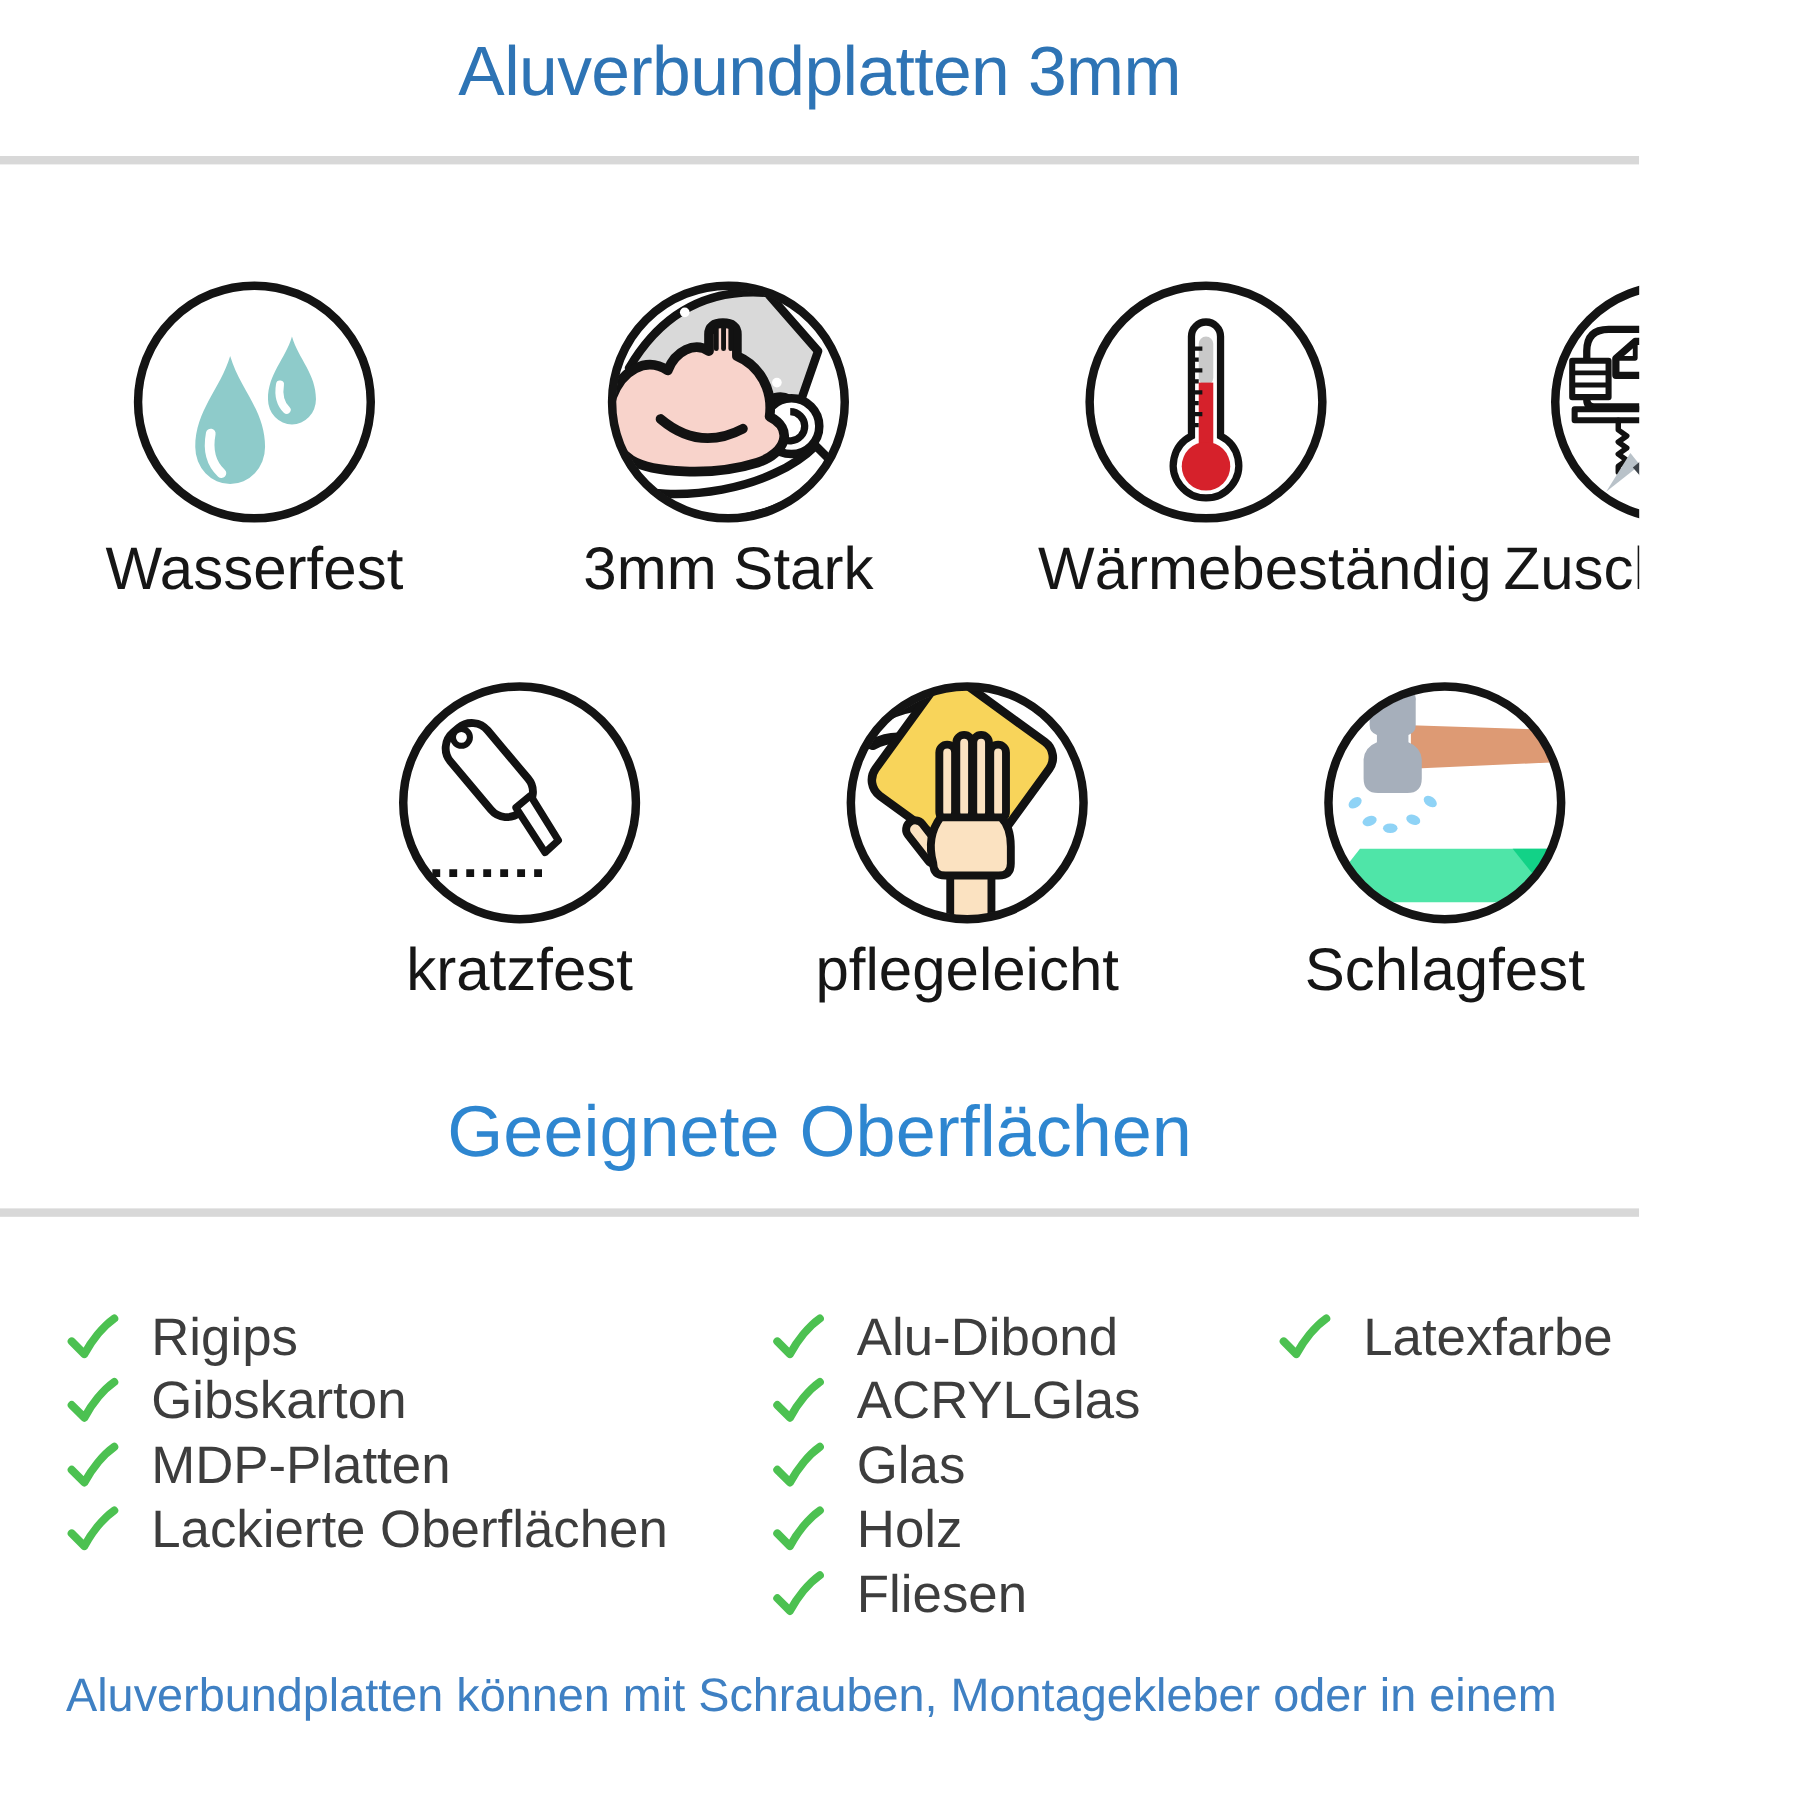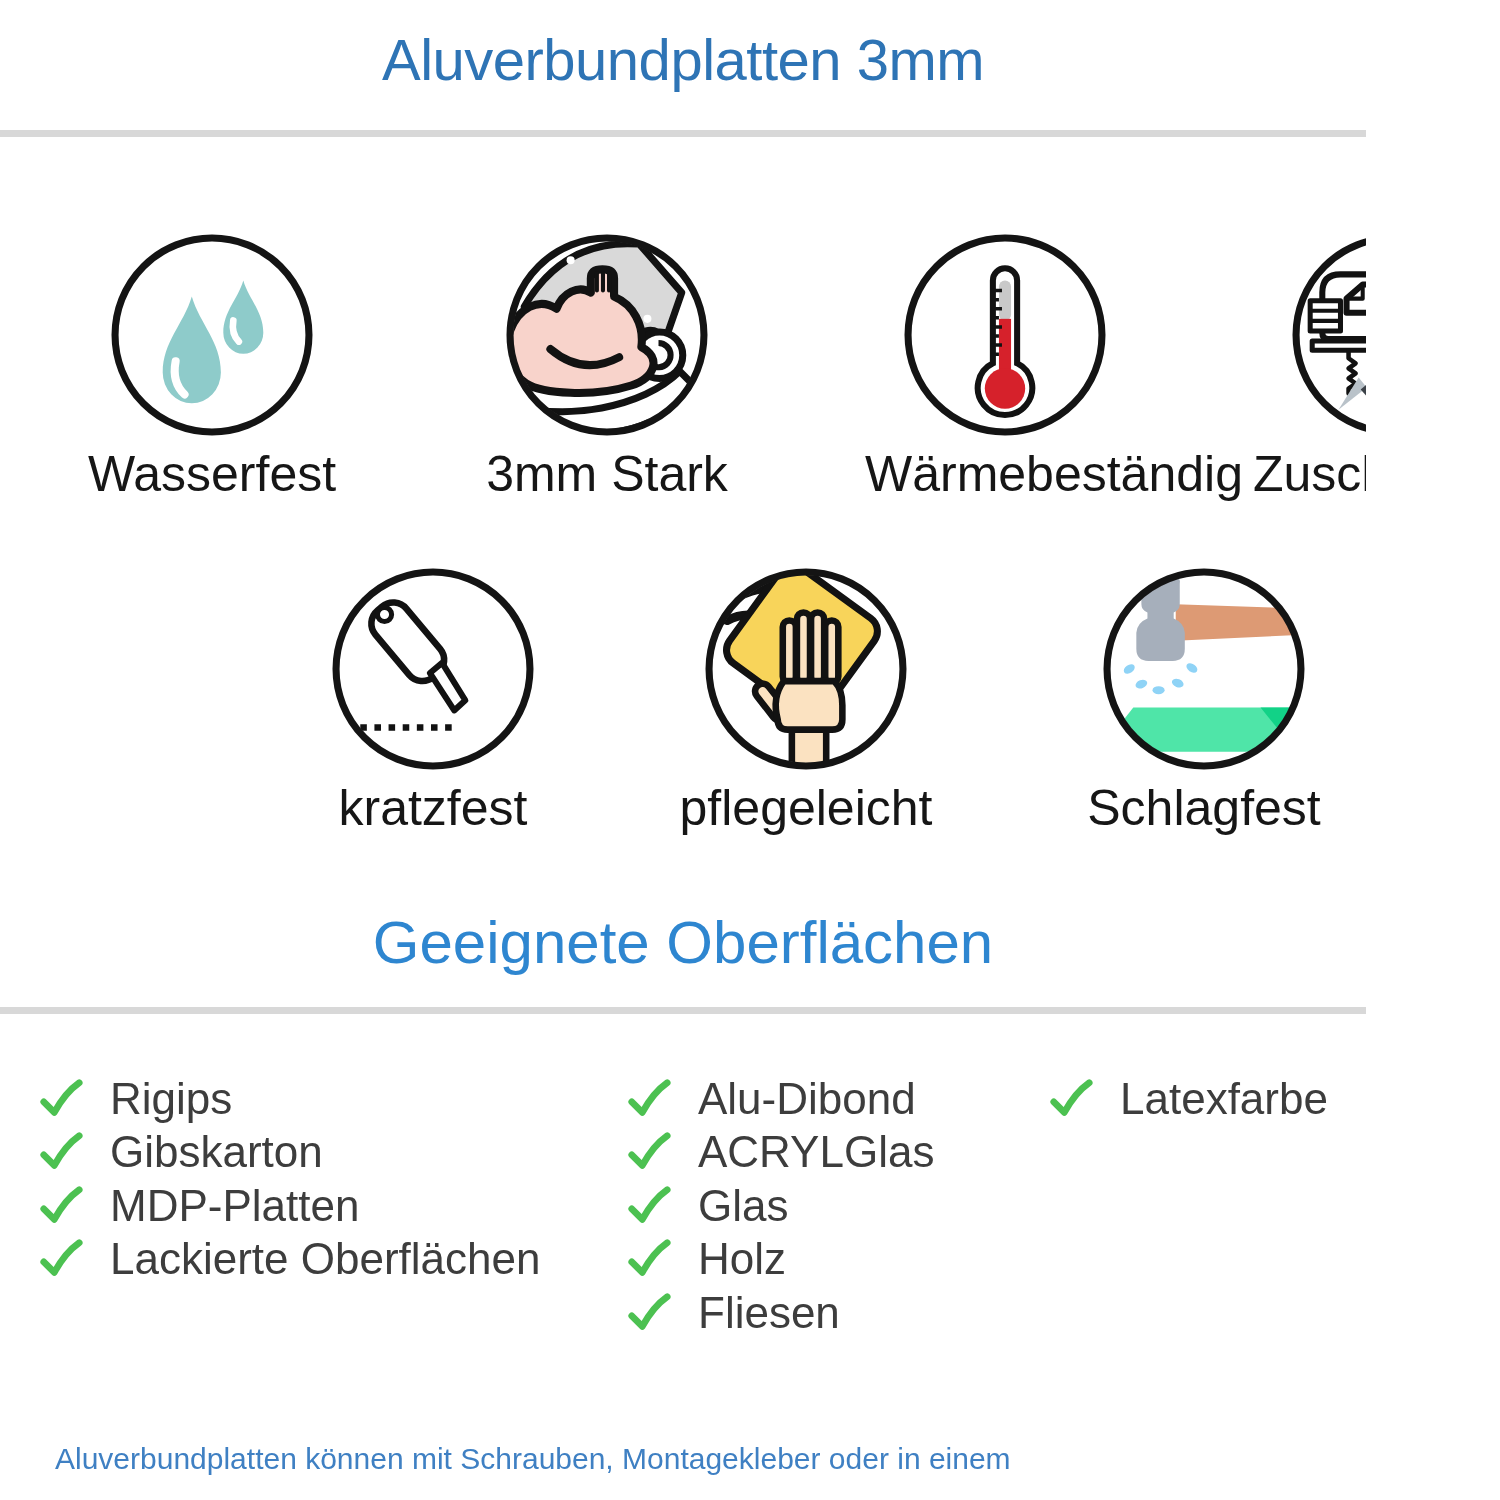--- a/index.html
+++ b/index.html
@@ -17,27 +17,27 @@
   .divider{position:absolute;left:0;width:100%;height:7px;background:var(--divider-gray);}
   .d1{top:130px;} .d2{top:1007px;}
 
   .feature{position:absolute;width:280px;text-align:center;}
   .feature .badge{display:block;margin:0 auto;width:202px;height:202px;}
   .flabel{margin-top:15px;font-size:50px;line-height:46px;color:var(--label-dark);white-space:nowrap;}
 
   .f1{left:32px;top:218px;} .f2{left:427px;top:218px;} .f3{left:825px;top:218px;} .f4{left:1213px;top:218px;}
   .f5{left:253px;top:552px;} .f6{left:626px;top:552px;} .f7{left:1024px;top:552px;}
 
-  ul.col{list-style:none;margin:0;padding:0;position:absolute;top:1072px;}
+  ul.col{list-style:none;margin:16px;padding:0;position:absolute;top:1072px;}
   .c1{left:38px;} .c2{left:626px;} .c3{left:1048px;}
   ul.col li{display:flex;align-items:center;height:53.5px;font-size:44px;color:var(--text-dark);white-space:nowrap;}
   .check{width:46px;height:46px;margin-right:26px;flex:none;color:var(--check-green);}
 
-  .footer{position:absolute;left:55px;top:1435px;width:1430px;
-          font-size:30px;line-height:47px;color:var(--footer-blue);}
+  .footer{position:absolute;left:55px;top:1390px;width:1430px;
+          font-size:39px;line-height:47px;color:var(--footer-blue);}
 </style>
 </head>
 <body>
 
 <div class="page">
 
   <h1 class="title">Aluverbundplatten 3mm</h1>
   <div class="divider d1"></div>
 
   <section>

